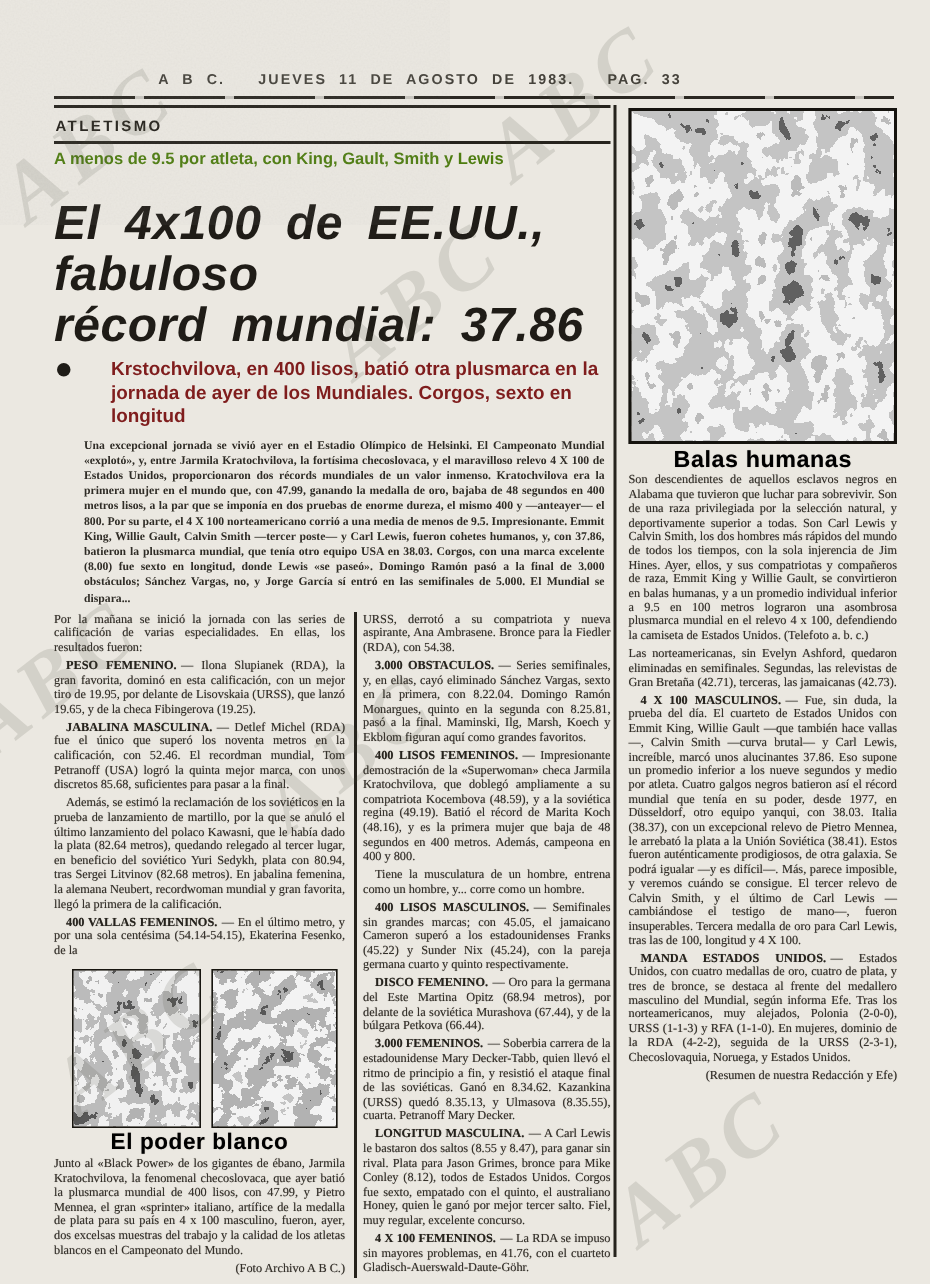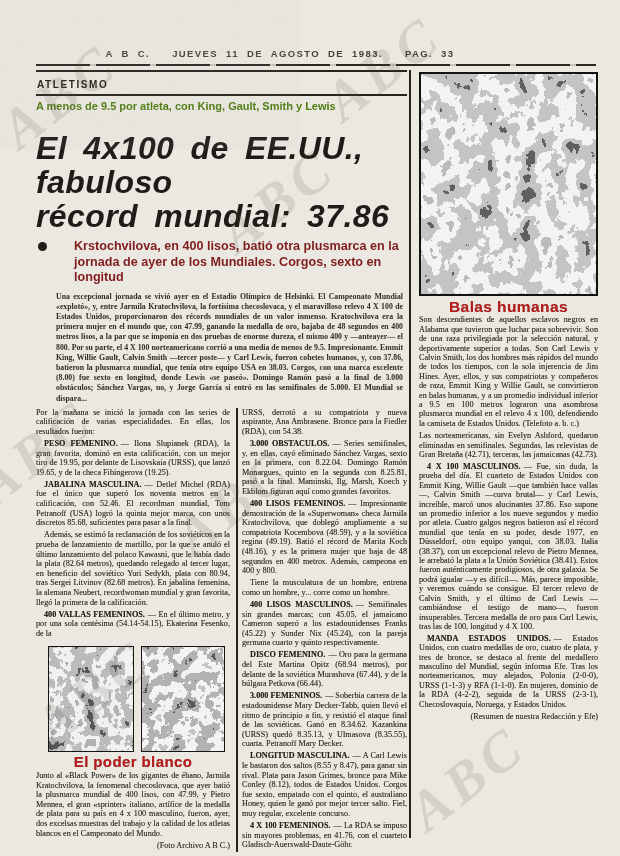--- a/index.html
+++ b/index.html
@@ -47,21 +47,21 @@
   .runin{font-weight:bold;color:#26231d;}
   .runin:not(:empty){padding-right:3px;}
 
   
   .photo-pair{display:flex;gap:7px;margin:8px 0 5px 12px;}
   .photo-frame{border:1.5px solid #17150f;background:#7e7b74;overflow:hidden;}
   .photo-a{width:86px;height:106px;}
   .photo-b{width:84px;height:106px;}
   .photo-frame svg,.photo-main svg{display:block;width:100%;height:100%;}
   .cap-title{font-family:"Liberation Sans",sans-serif;font-weight:bold;font-size:15px;
-             text-align:center;margin:4px 0 4px;color:#b91c1c;letter-spacing:.4px;}
+             text-align:center;margin:4px 0 4px;color:#000000;letter-spacing:.4px;}
   .caption{text-align:justify;margin-bottom:3px;}
   .credit{text-align:right;text-indent:0;margin-top:1px;}
 
   
   .right-col{position:absolute;left:419px;top:72px;width:179px;z-index:1;line-height:9.4px;}
   .photo-main{width:179px;height:224px;border:2px solid #15130e;background:#7e7b74;overflow:hidden;}
   .right-col .cap-title{font-size:15.5px;margin:6px 0 4px;}
 
   
   .wm{position:absolute;z-index:5;font-family:"Liberation Serif",serif;font-weight:bold;

